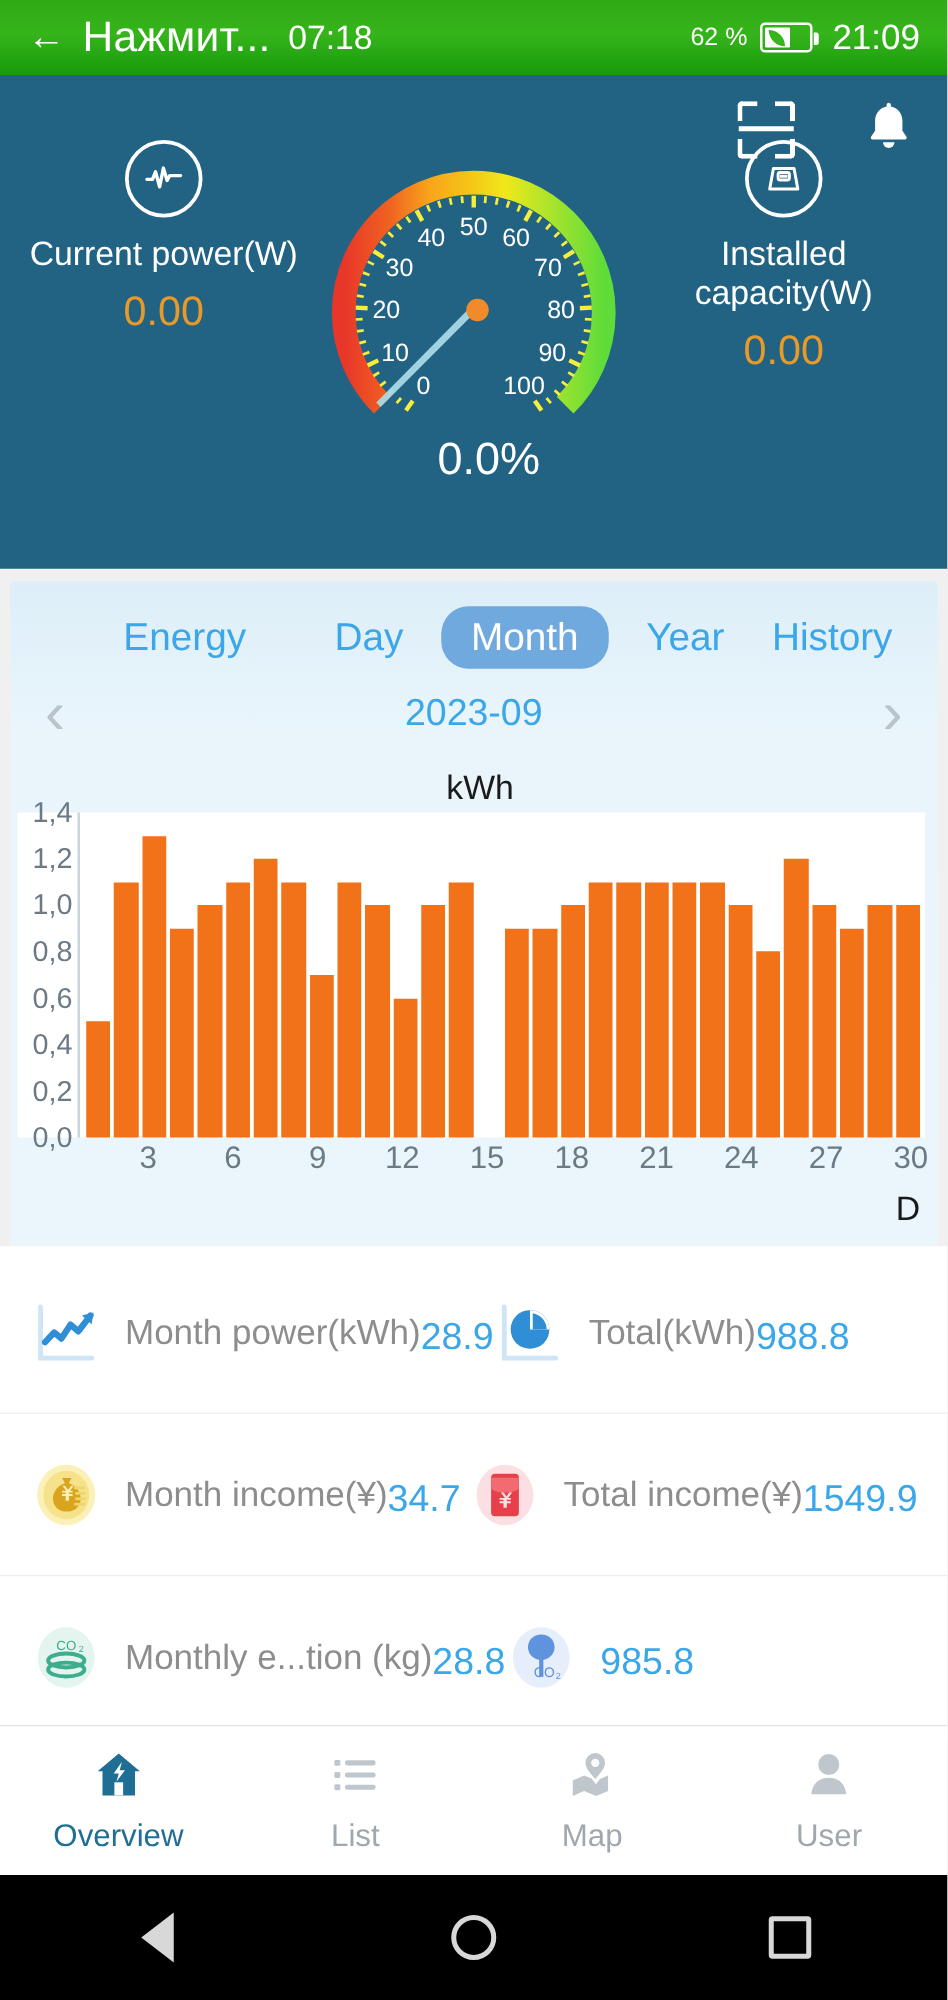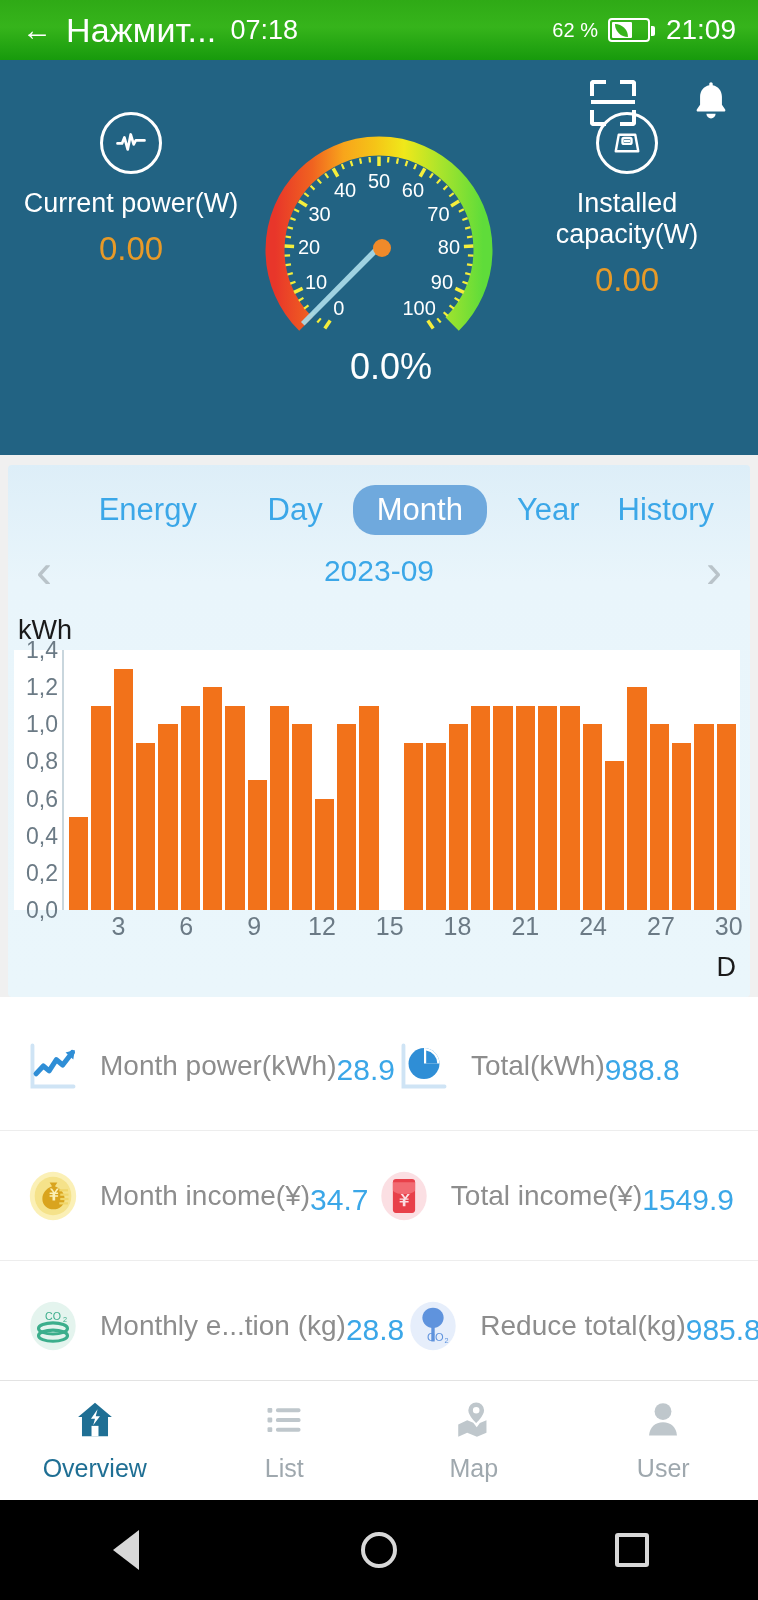--- a/index.html
+++ b/index.html
@@ -108,21 +108,21 @@
     border-radius:22px; padding:7px 24px;
   }
 
   .datebar {
     display:flex; align-items:center; justify-content:space-between;
     padding:4px 28px 6px;
   }
   .arrow { color:#b9c3c9; font-size:48px; line-height:1; font-weight:300; }
   .date-label { font-size:30px; color:#3ba7e8; }
 
-  .unit-y { font-size:27px; color:#1a1a1a; padding:14px 0 0 10px; }
+  .unit-y { font-size:27px; color:#1a1a1a; padding:14px 0 0 10px;text-align:center; }
 
   
   .chart {
     position:relative;
     height:260px;
     margin:4px 10px 0 6px;
     background:#ffffff;
     display:flex;
   }
   .y-axis {
@@ -519,21 +519,20 @@
       <span class="ico">
         <svg width="58" height="58" viewBox="0 0 24 24">
           <ellipse cx="12" cy="12" rx="9.4" ry="10" fill="#e6eefb"></ellipse>
           <path d="M12 4.4c2.6 0 4.4 1.9 4.4 4.2 0 2.4-2 4.2-4.4 4.2S7.6 11 7.6 8.6C7.6 6.3 9.4 4.4 12 4.4z" fill="#5f93dd"></path>
           <rect x="11.3" y="12" width="1.4" height="6.4" fill="#5f93dd"></rect>
           <text x="13" y="18.4" font-size="4.6" fill="#5f93dd" text-anchor="middle" font-family="Liberation Sans, sans-serif">CO</text>
           <text x="17.6" y="19.2" font-size="3" fill="#5f93dd" text-anchor="middle" font-family="Liberation Sans, sans-serif">2</text>
         </svg>
       </span>
       <span class="stat-txt">
-        <span class="stat-label">Reduce total(kg)</span>
         <span class="stat-value">985.8</span>
       </span>
     </div>
   </div>
 </div>
 
 <div class="bottomnav">
   <div class="nav-item active">
     <span>
       <svg width="44" height="44" viewBox="0 0 24 24" fill="#1f6f94">

